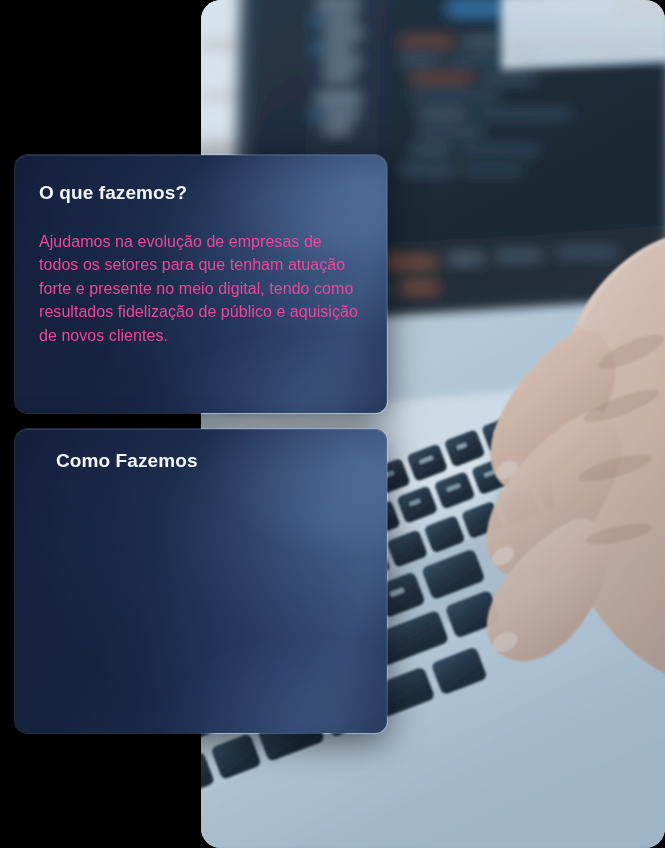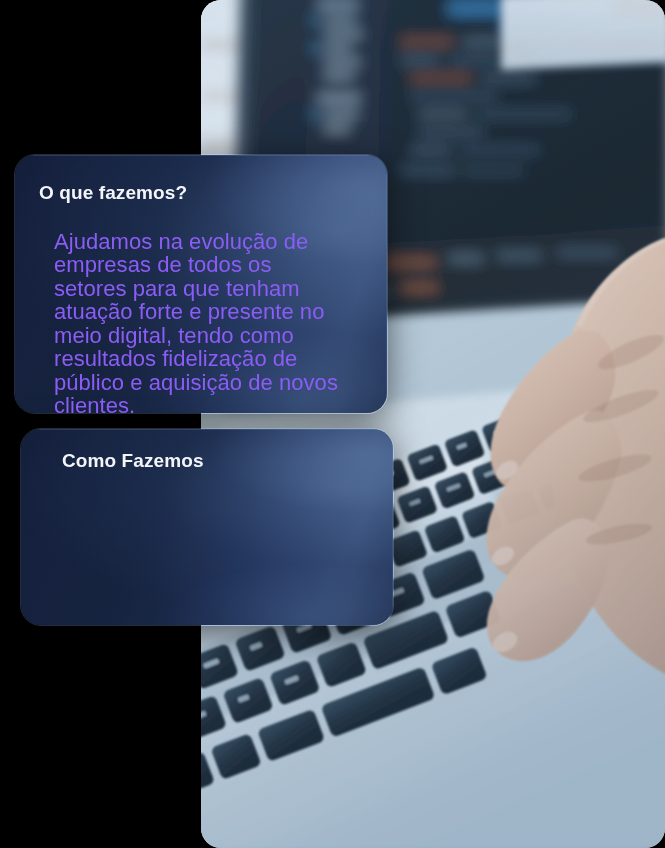--- a/index.html
+++ b/index.html
@@ -30,21 +30,21 @@
     height: 848px;
     border-radius: 20px;
     overflow: hidden;
     background: #0a1018;
   }
   .photo svg { display: block; width: 100%; height: 100%; }
 
   
   .card {
     position: absolute;
-    border-radius: 21px;
+    border-radius: 13px;
     box-sizing: border-box;
     overflow: hidden;
     border: 1px solid rgba(120,150,200,0.30);
     box-shadow: 0 8px 34px rgba(0,0,0,0.55);
   }
   
   .card .card-bg {
     position: absolute;
     inset: 0;
     background:
@@ -89,23 +89,23 @@
 
   .card-title {
     margin: 0;
     color: #f3f5f9;
     font-size: 19px;
     font-weight: 600;
     letter-spacing: 0.1px;
     line-height: 1.25;
   }
   .card-body {
-    margin: 15px;
-    color: #8b5cf6;
-    font-size: 22px;
+    margin: 0;
+    color: #ec4899;
+    font-size: 16px;
     font-weight: 400;
     line-height: 23.5px;
     letter-spacing: 0.05px;
   }
 
   
   #card-what {
     left: 14px;
     top: 154px;
     width: 374px;
@@ -114,24 +114,24 @@
   #card-what .card-content {
     padding: 26px 22px 0 24px;
   }
   #card-what .card-body {
     margin-top: 25px;
     max-width: 330px;
   }
 
   
   #card-how {
-    left: 20px;
+    left: 14px;
     top: 428px;
     width: 374px;
-    height: 198px;
+    height: 306px;
   }
   #card-how .card-content {
     padding: 20px 22px 0 41px;
   }
   #card-how .card-body {
     margin-top: 20px;
     max-width: 270px;
   }
 </style>
 </head>

